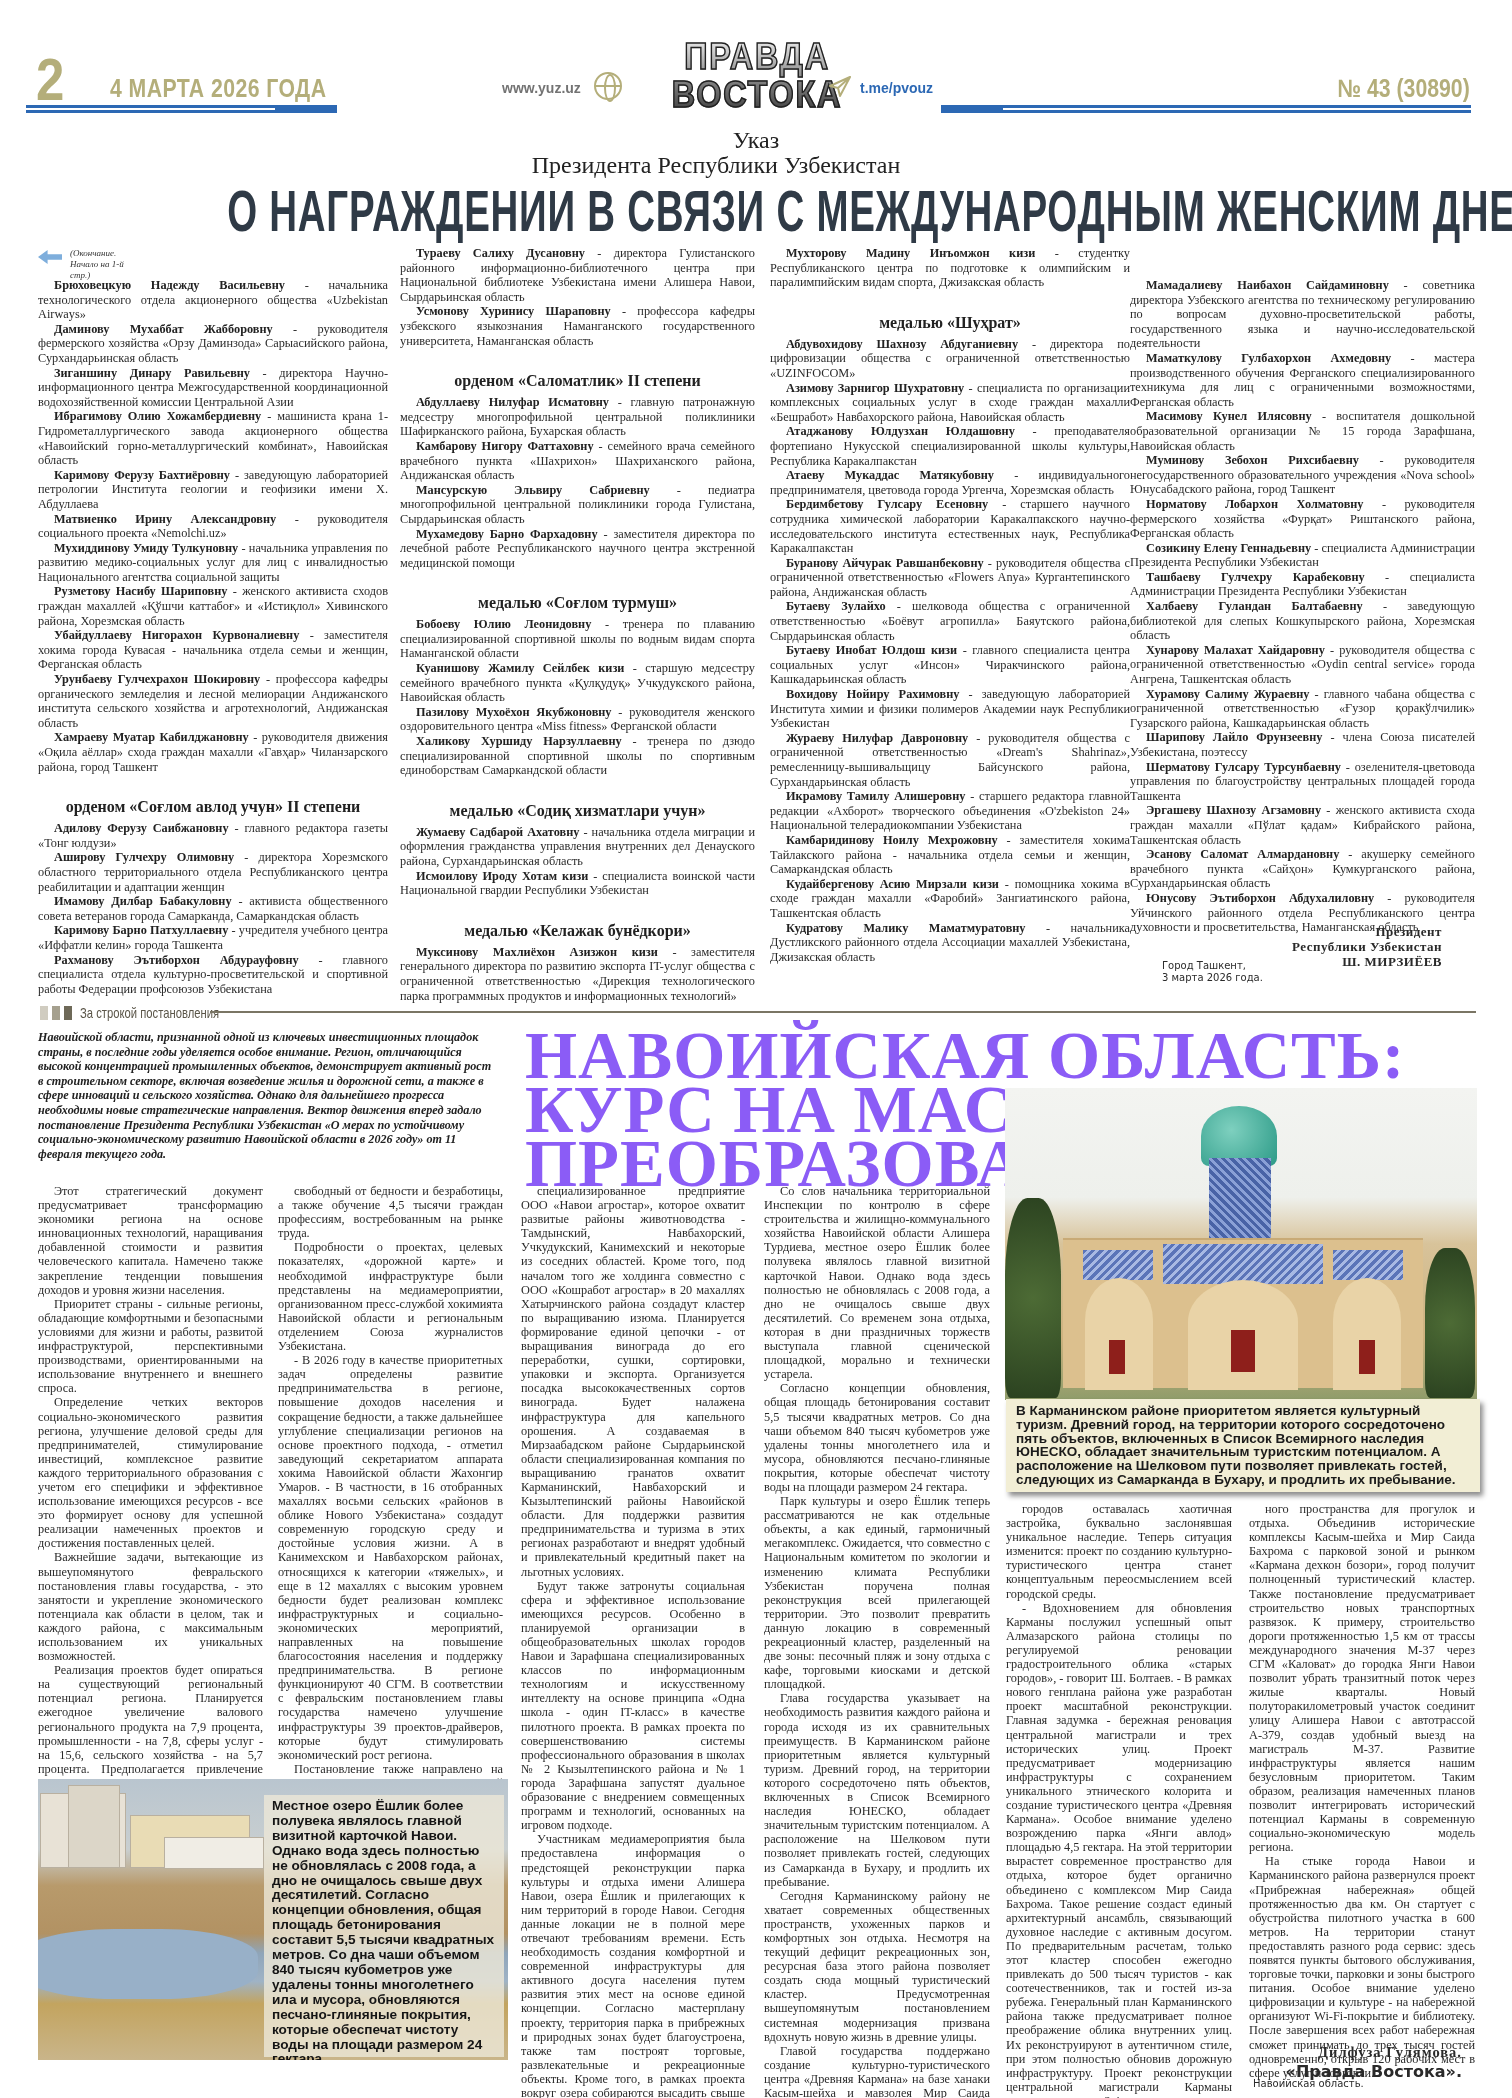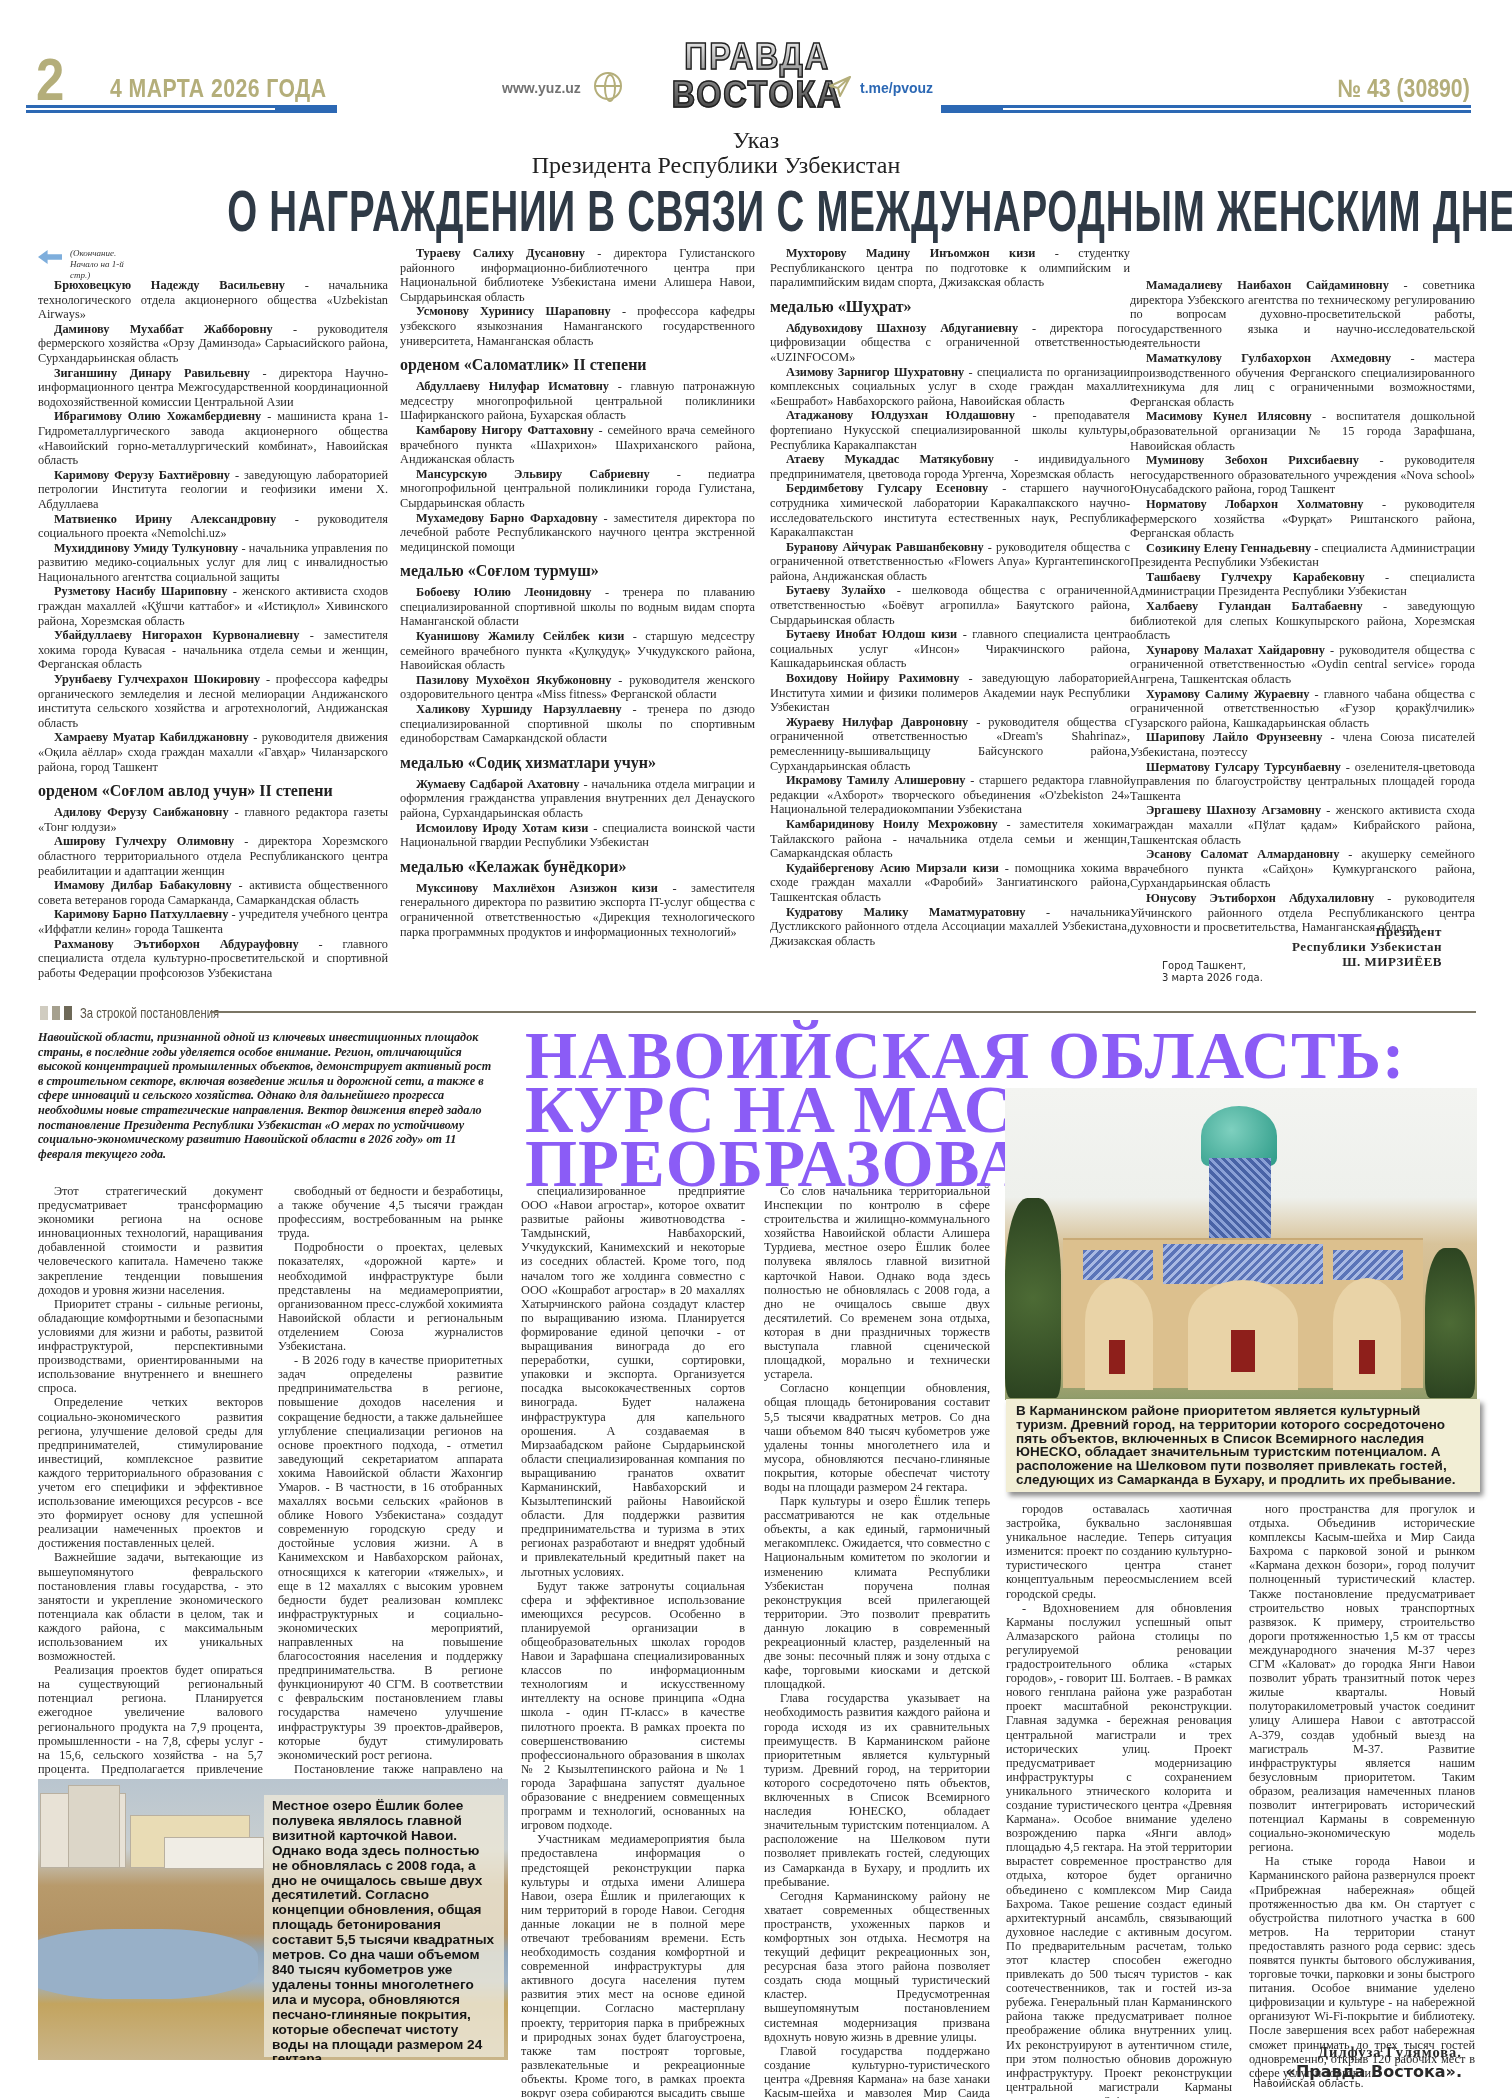--- a/index.html
+++ b/index.html
@@ -24,21 +24,21 @@
 
 .ukaz{left:0;width:1512px;top:128px;text-align:center;font-size:24px;color:#222;line-height:24px}
 .ukaz2{left:0;width:1432px;top:152px;text-align:center;font-size:24px;color:#222;line-height:26px}
 .bighead{left:40px;width:1440px;top:178px;text-align:center;font-family:"Liberation Sans",sans-serif;font-weight:700;font-size:52px;line-height:60px;color:#2f3a46;letter-spacing:1px;transform:scaleX(.74) scaleY(1.1);transform-origin:center top;white-space:nowrap}
 .cont{left:42px;top:248px;width:90px;font-size:9px;font-style:italic;line-height:11px;color:#333;padding-left:28px}
 .arrow{left:38px;top:250px;width:24px;height:14px;background:#7eaedc;clip-path:polygon(0 50%,40% 0,40% 30%,100% 30%,100% 70%,40% 70%,40% 100%)}
 
 .col{position:absolute;font-size:12.3px;line-height:14.6px;text-align:justify;hyphens:auto}
 .col p{text-indent:16px}
 .col b{font-weight:700;color:#222}
-.col h3{font-size:16px;font-weight:700;line-height:19px;margin:7px 0 5px;color:#222}
+.col h3{text-align:center;font-size:16px;font-weight:700;line-height:19px;margin:23px 0 5px;color:#222}
 .sig{right:70px;top:924px;text-align:right;font-weight:700;font-size:13px;line-height:15px;letter-spacing:.5px}
 .sigcity{left:1162px;top:960px;font-family:"DejaVu Sans",sans-serif;font-size:10px;line-height:12px}
 
 .seclabel{left:40px;top:1002px;display:flex;align-items:center;gap:4px}
 .sq{width:8px;height:14px}
 .sectext{font-family:"Liberation Sans",sans-serif;font-size:15px;color:#5a5548;transform:scaleX(.75);transform-origin:left;white-space:nowrap;margin-left:4px}
 .secline{left:210px;top:1011px;width:1266px;height:2px;background:#7a7564}
 .lead{left:38px;top:1030px;width:470px;font-style:italic;font-weight:700;font-size:12.4px;line-height:14.6px;color:#222;transform:scaleX(.98);transform-origin:left}
 .h2{left:525px;top:1028px;font-weight:700;font-size:67px;line-height:54px;color:#8b5cf6;letter-spacing:1px}
 .body{position:absolute;font-size:12.3px;line-height:14.1px;text-align:justify;hyphens:auto}

